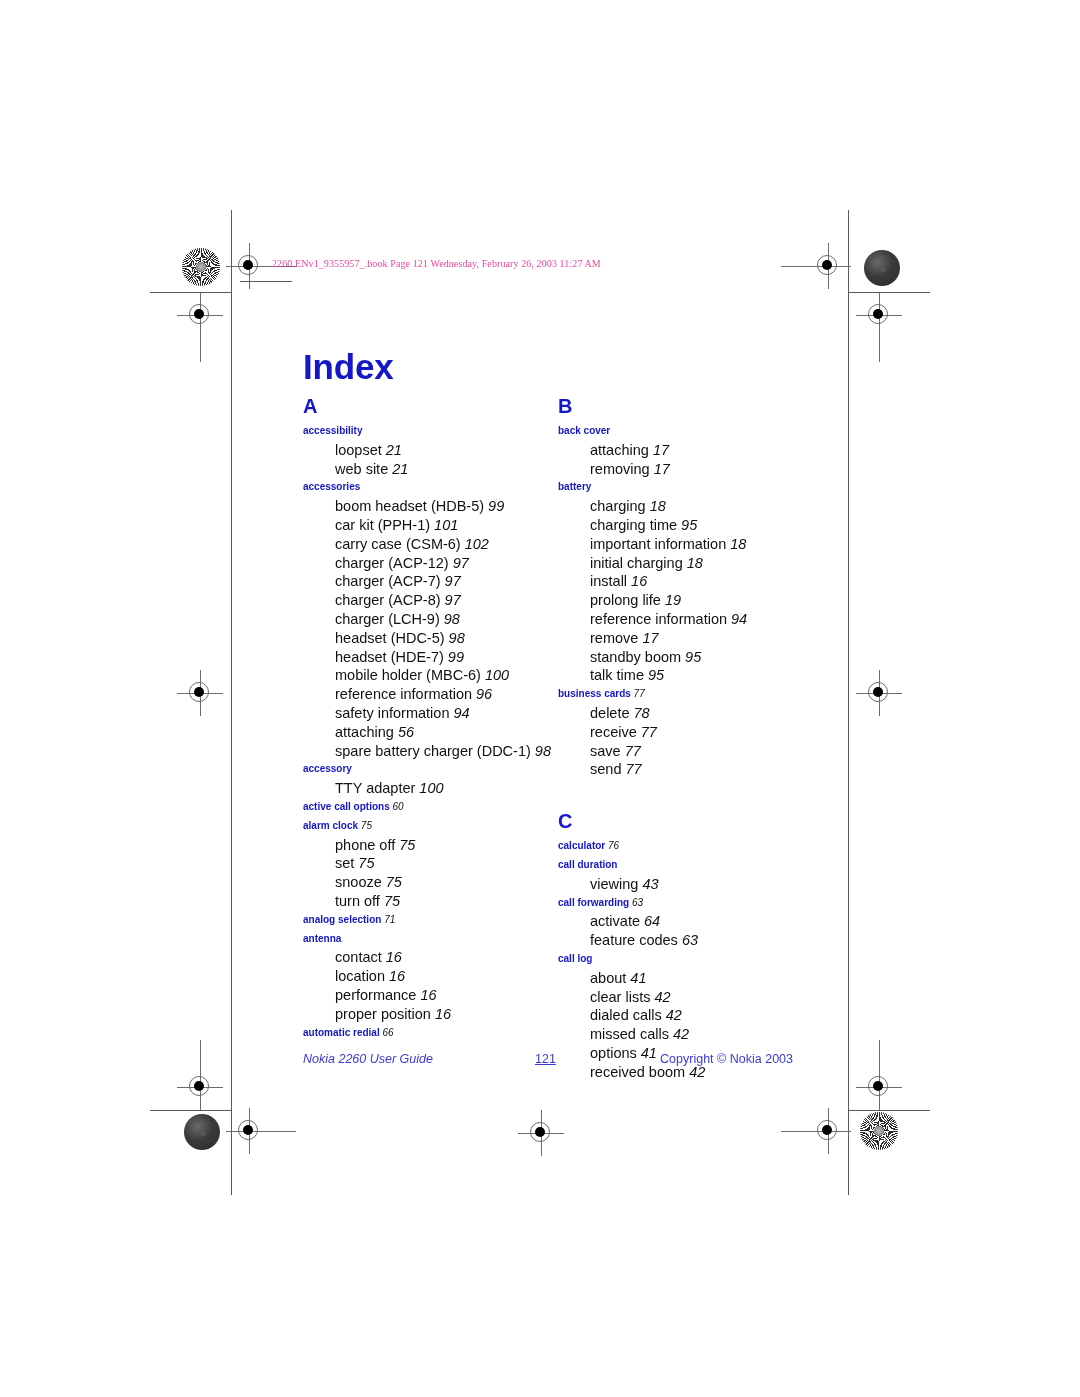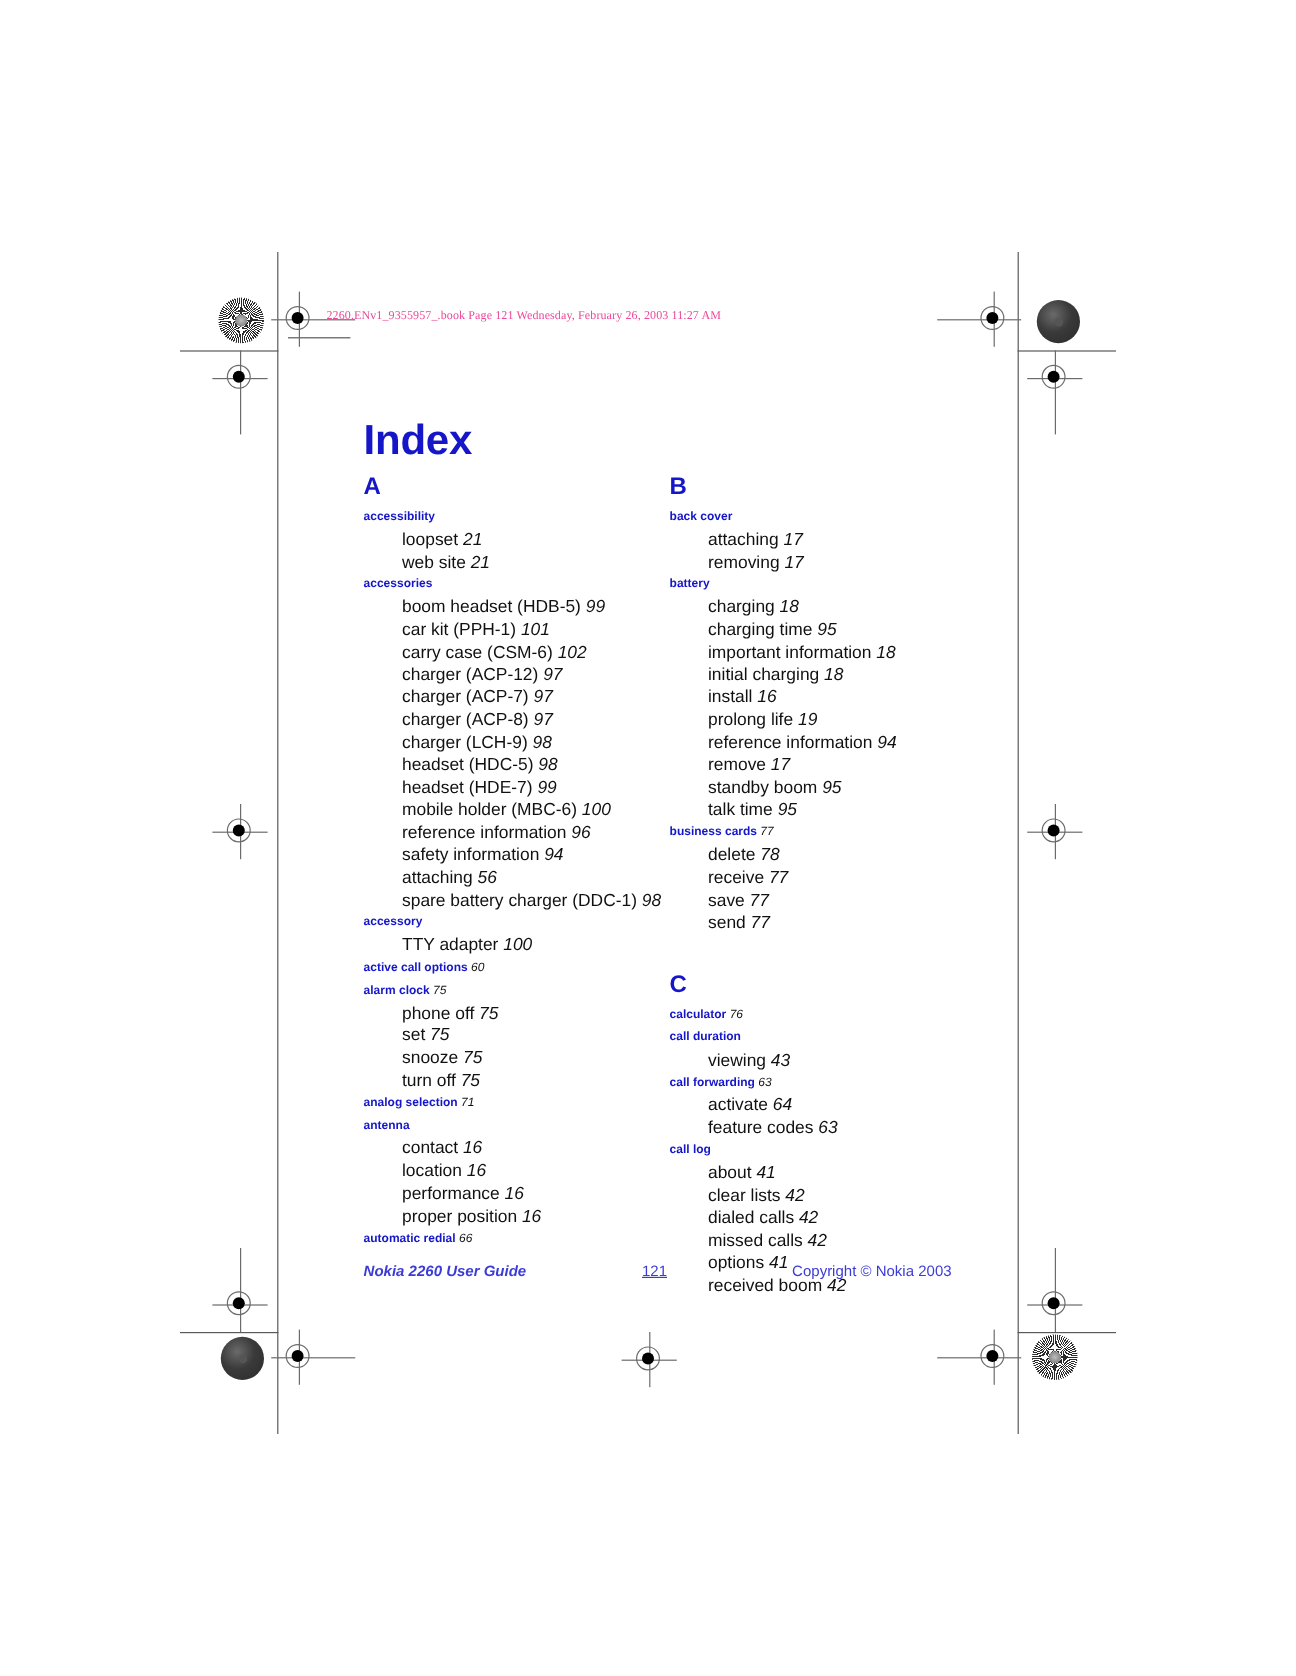--- a/index.html
+++ b/index.html
@@ -170,21 +170,21 @@
     left: 303px;
     top: 1052px;
     width: 490px;
     font-size: 12.5px;
     color: #3b3bd6;
   }
   .footer-left {
     position: absolute;
     left: 0; top: 0;
     font-style: italic;
-    font-weight: bold;
+    font-weight: normal;
     text-align: right;
   }
   .footer-center {
     position: absolute;
     left: 232px; top: 0; text-decoration: underline;
   }
   .footer-right {
     position: absolute;
     right: 0; top: 0;
     white-space: nowrap;

